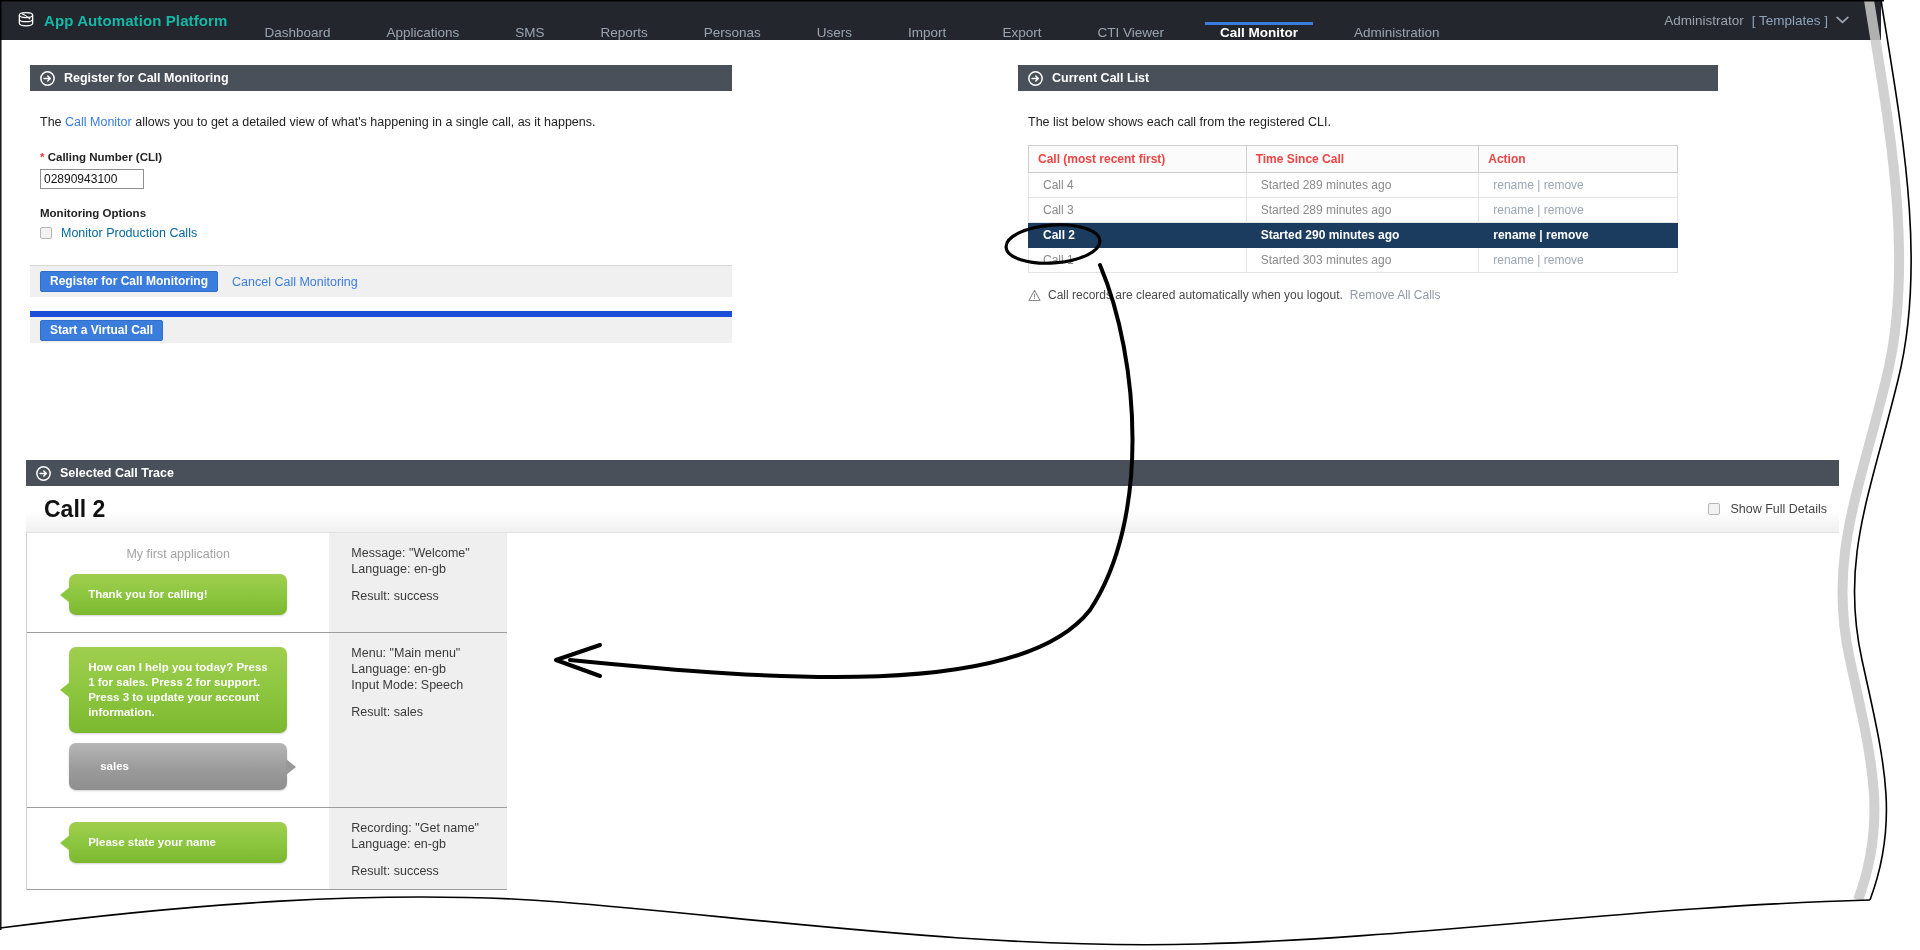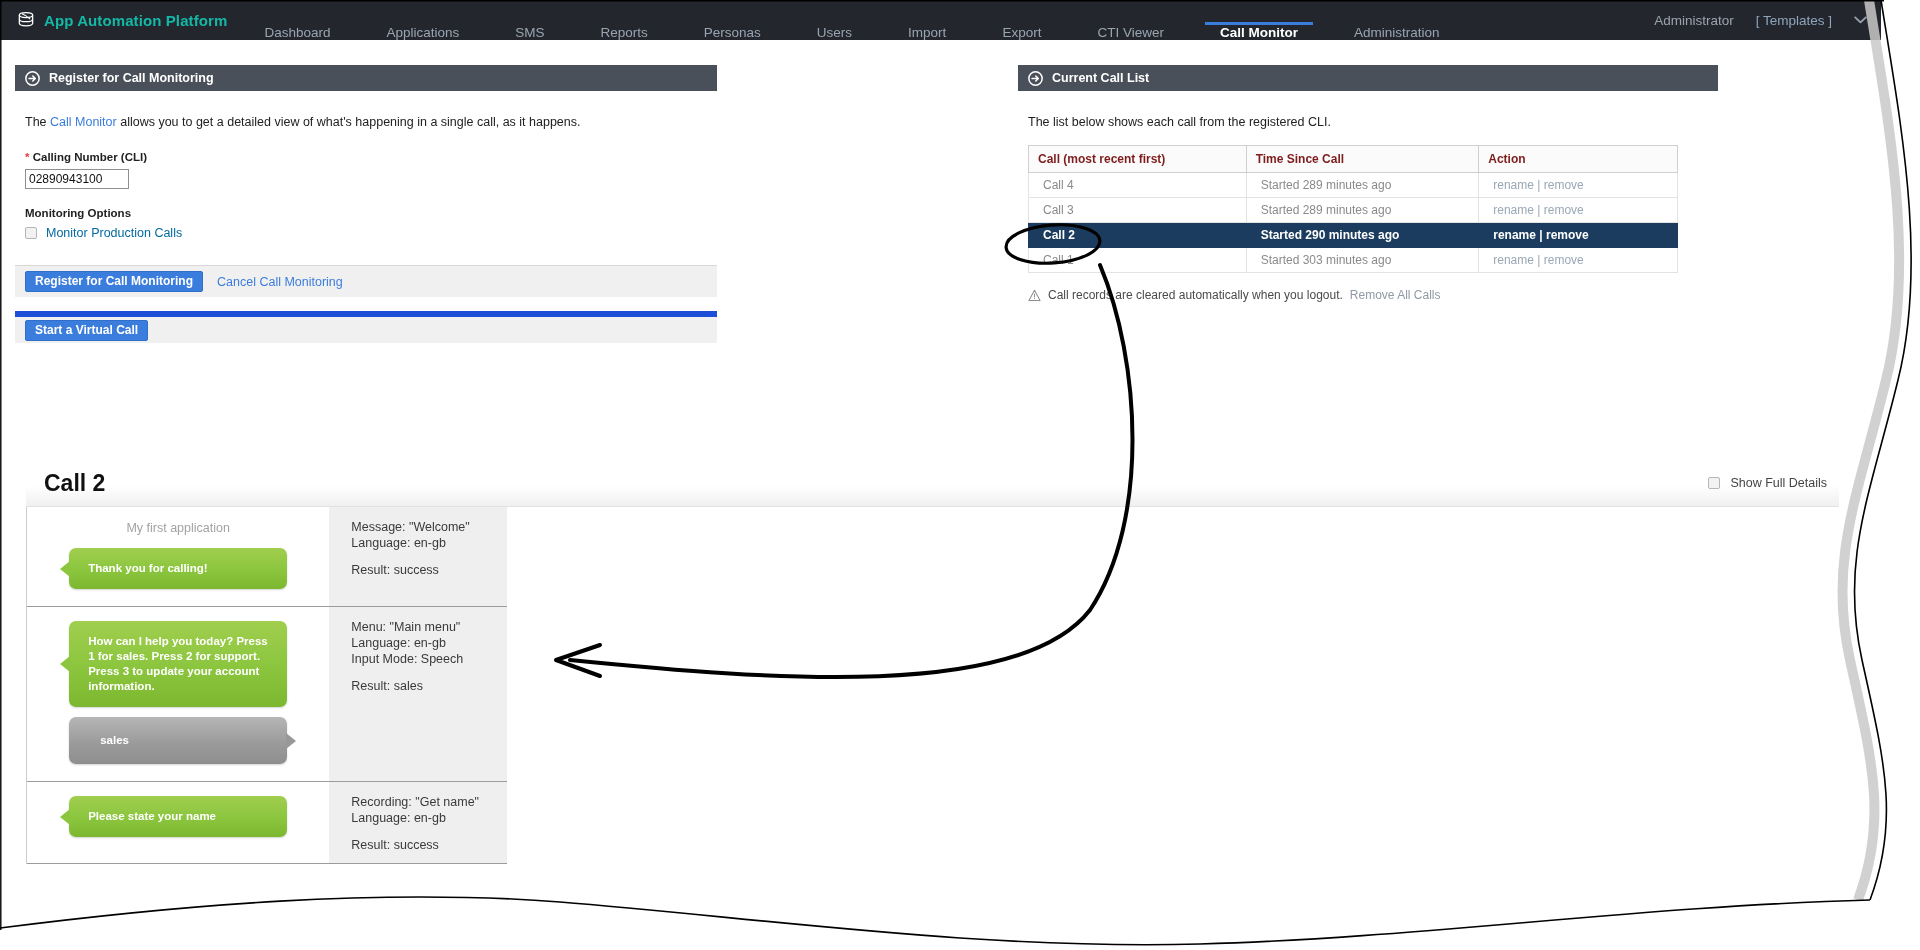--- a/index.html
+++ b/index.html
@@ -35,35 +35,35 @@
   .nav-item {
     display: flex; align-items: center; padding: 0 15px;
     color: #9aa4b1; font-size: 13.5px; cursor: pointer;
     border-top: 3px solid transparent; position: relative;
   }
   .nav-item.active {
     color: #ffffff; font-weight: bold; border-top-color: #3b7ddd;
   }
   .nav-right {
     margin-left: auto; display: flex; align-items: center;
-    padding-right: 14px; color: #9aa4b1; font-size: 13.5px; gap: 22px;
+    padding-right: 32px; color: #9aa4b1; font-size: 13.5px; gap: 8px;
     cursor: pointer;
   }
   .nav-right .tmpl { color: #8fa4bd; }
   .caret { width: 13px; height: 8px; display:block; }
 
   
   .panel-header {
     background: #4a5059; color: #fff;
     height: 26px; display: flex; align-items: center; gap: 9px;
     padding-left: 10px; font-size: 12.5px; font-weight: bold;
   }
   .ph-icon { width: 15px; height: 15px; display: block; flex: none; }
 
-  .col-left  { position: absolute; left: 15px;   top: 65px; width: 702px; }
+  .col-left  { position: absolute; left: 30px;   top: 65px; width: 702px; }
   .col-right { position: absolute; left: 1018px; top: 65px; width: 700px; }
 
   .panel-body { padding-top: 0; }
   .intro-text {
     font-size: 12.5px; color: #222; padding: 24px 0 0 10px;
   }
   .intro-text a, .link { color: #3b7ddd; text-decoration: none; cursor: pointer; }
 
   .field-block { padding: 22px 0 0 10px; }
   .field-label { font-size: 11.5px; font-weight: bold; color: #222; }
@@ -98,21 +98,21 @@
     margin-top: 14px; background: #f0f0f0; border-top: 6px solid #1d4ed8;
     height: 32px; display: flex; align-items: center; padding-left: 10px;
   }
 
   
   .call-table {
     margin: 16px 0 0 10px; border-collapse: collapse;
     width: 650px; border: 1px solid #cfcfcf; background: #fff;
   }
   .call-table th {
-    text-align: left; font-size: 12px; font-weight: bold; color: #7f1d1d;
+    text-align: left; font-size: 12px; font-weight: bold; color: #ef4444;
     background: #fbfbfb; padding: 6px 9px; border: 1px solid #cfcfcf; height: 22px;
   }
   .call-table td {
     font-size: 12px; color: #8a8a8a; padding: 5px 14px;
     border: 1px solid #e3e3e3; height: 20px;
   }
   .call-table tr.selected td {
     background: #1b3c5e; color: #fff; font-weight: bold; border-color: #1b3c5e;
   }
   .call-table tr.selected td .link { color: #fff; }
@@ -346,20 +346,29 @@
               <circle cx="7" cy="10.2" r="0.6" fill="#8d8d8d"></circle>
             </svg>
           </span>
           <span>Call records are cleared automatically when you logout.</span>
           <a class="link">Remove All Calls</a>
         </div>
       </div>
     </div>
 
     <div class="trace-panel">
+      <div class="panel-header">
+        <span>
+          <svg class="ph-icon" viewBox="0 0 16 16" aria-hidden="true">
+            <circle cx="8" cy="8" r="7.1" fill="none" stroke="#ffffff" stroke-width="1.6"></circle>
+            <path d="M4.3 8h6.4M8.3 5.4 11 8l-2.7 2.6" fill="none" stroke="#ffffff" stroke-width="1.6" stroke-linecap="round" stroke-linejoin="round"></path>
+          </svg>
+        </span>
+        <span>Selected Call Trace</span>
+      </div>
 
       <div class="trace-title-bar">
         <div class="trace-title">Call 2</div>
         <div class="trace-right">
           <span class="cb"></span>
           <span class="cb-label">Show Full Details</span>
         </div>
       </div>
 
       <div class="trace-rows">

